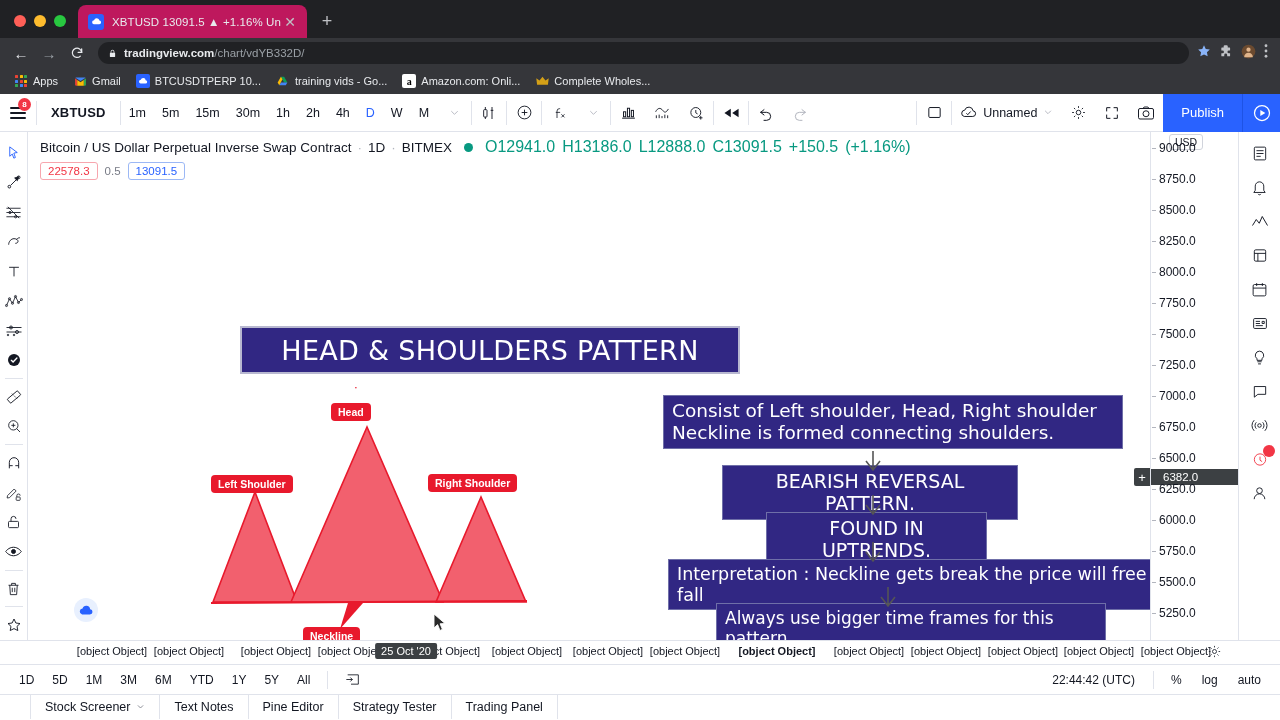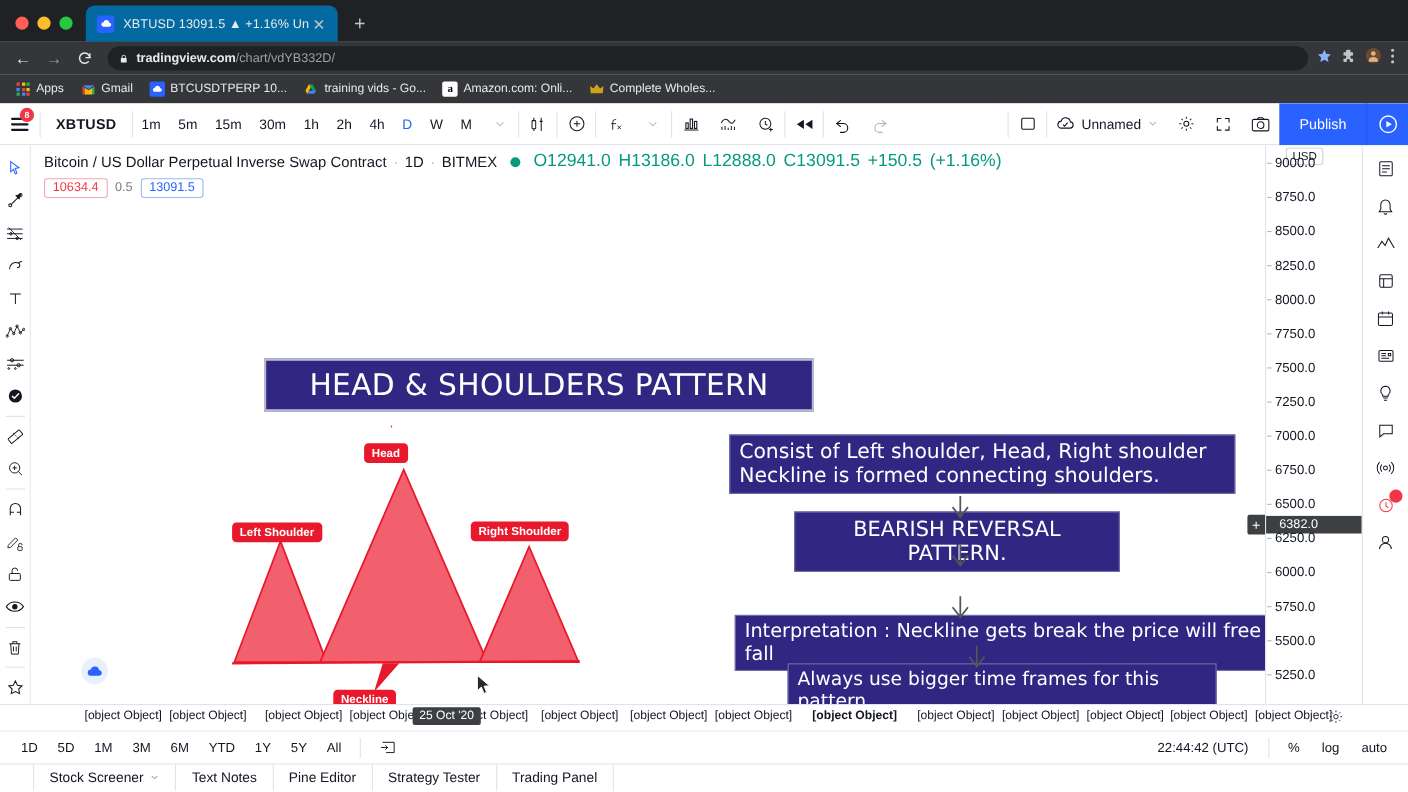--- a/index.html
+++ b/index.html
@@ -21,21 +21,21 @@
   .traffic-lights {
     display: flex; gap: 8px;
     padding: 0 12px 11px 14px;
   }
   .tl { width: 12px; height: 12px; border-radius: 50%; }
   .tl.red { background: #ff5f57; }
   .tl.yellow { background: #febc2e; }
   .tl.green { background: #28c840; }
 
   .tab {
-    background: #0369a1;
+    background: #be185d;
     height: 33px;
     border-radius: 8px 8px 0 0;
     display: flex;
     align-items: center;
     padding: 0 8px 0 10px;
     min-width: 210px;
     max-width: 230px;
     position: relative;
   }
   .tab-favicon {
@@ -845,21 +845,21 @@
           <span><span class="k">O</span><span>12941.0</span></span>
           <span><span class="k">H</span><span>13186.0</span></span>
           <span><span class="k">L</span><span>12888.0</span></span>
           <span><span class="k">C</span><span>13091.5</span></span>
           <span>+150.5</span>
           <span>(+1.16%)</span>
         </span>
       </div>
 
       <div class="legend-row2">
-        <span class="pill-red">10634.4</span>
+        <span class="pill-red">22578.3</span>
         <span class="spread">0.5</span>
         <span class="pill-blue">13091.5</span>
       </div>
 
       <div class="hs-title">HEAD &amp; SHOULDERS PATTERN</div>
 
       <div class="hs-diagram">
         <svg width="420" height="270" viewBox="0 0 420 270">
           <polygon points="35,215 77,105 119,215" fill="#f2606e" stroke="#e8192c" stroke-width="1.6"></polygon>
           <polygon points="113,215 189,40 265,215" fill="#f2606e" stroke="#e8192c" stroke-width="1.6"></polygon>
@@ -872,20 +872,21 @@
         <div class="hs-label" style="left:125px; top:240px;">Neckline</div>
         <svg width="420" height="270" viewBox="0 0 420 270" style="position:absolute;left:0;top:0;pointer-events:none">
           <polygon points="170,216 185,216 162,242" fill="#e8192c"></polygon>
           <polygon points="172,-10 182,-10 178,2" fill="#e8192c"></polygon>
         </svg>
       </div>
 
       <div class="flowbox fb1"><span style="white-space:pre-line">Consist of Left shoulder, Head, Right shoulder
 Neckline is formed connecting shoulders.</span></div>
       <div class="flowbox fb2">BEARISH REVERSAL PATTERN.</div>
+      <div class="flowbox fb3">FOUND IN UPTRENDS.</div>
       <div class="flowbox fb4">Interpretation : Neckline gets break the price will free fall</div>
       <div class="flowbox fb5"><span style="white-space:pre-line">Always use bigger time frames for this pattern
 4 hour , the daily chart for best results.</span></div>
 
       <svg class="arrow" style="left:830px; top:318px;" width="30" height="22">
         <path d="M15 1 L15 19 M8 11 L15 20 L22 11" stroke="#555" stroke-width="1.6" fill="none"></path>
       </svg>
       <svg class="arrow" style="left:830px; top:362px;" width="30" height="22">
         <path d="M15 1 L15 19 M8 11 L15 20 L22 11" stroke="#555" stroke-width="1.6" fill="none"></path>
       </svg>

